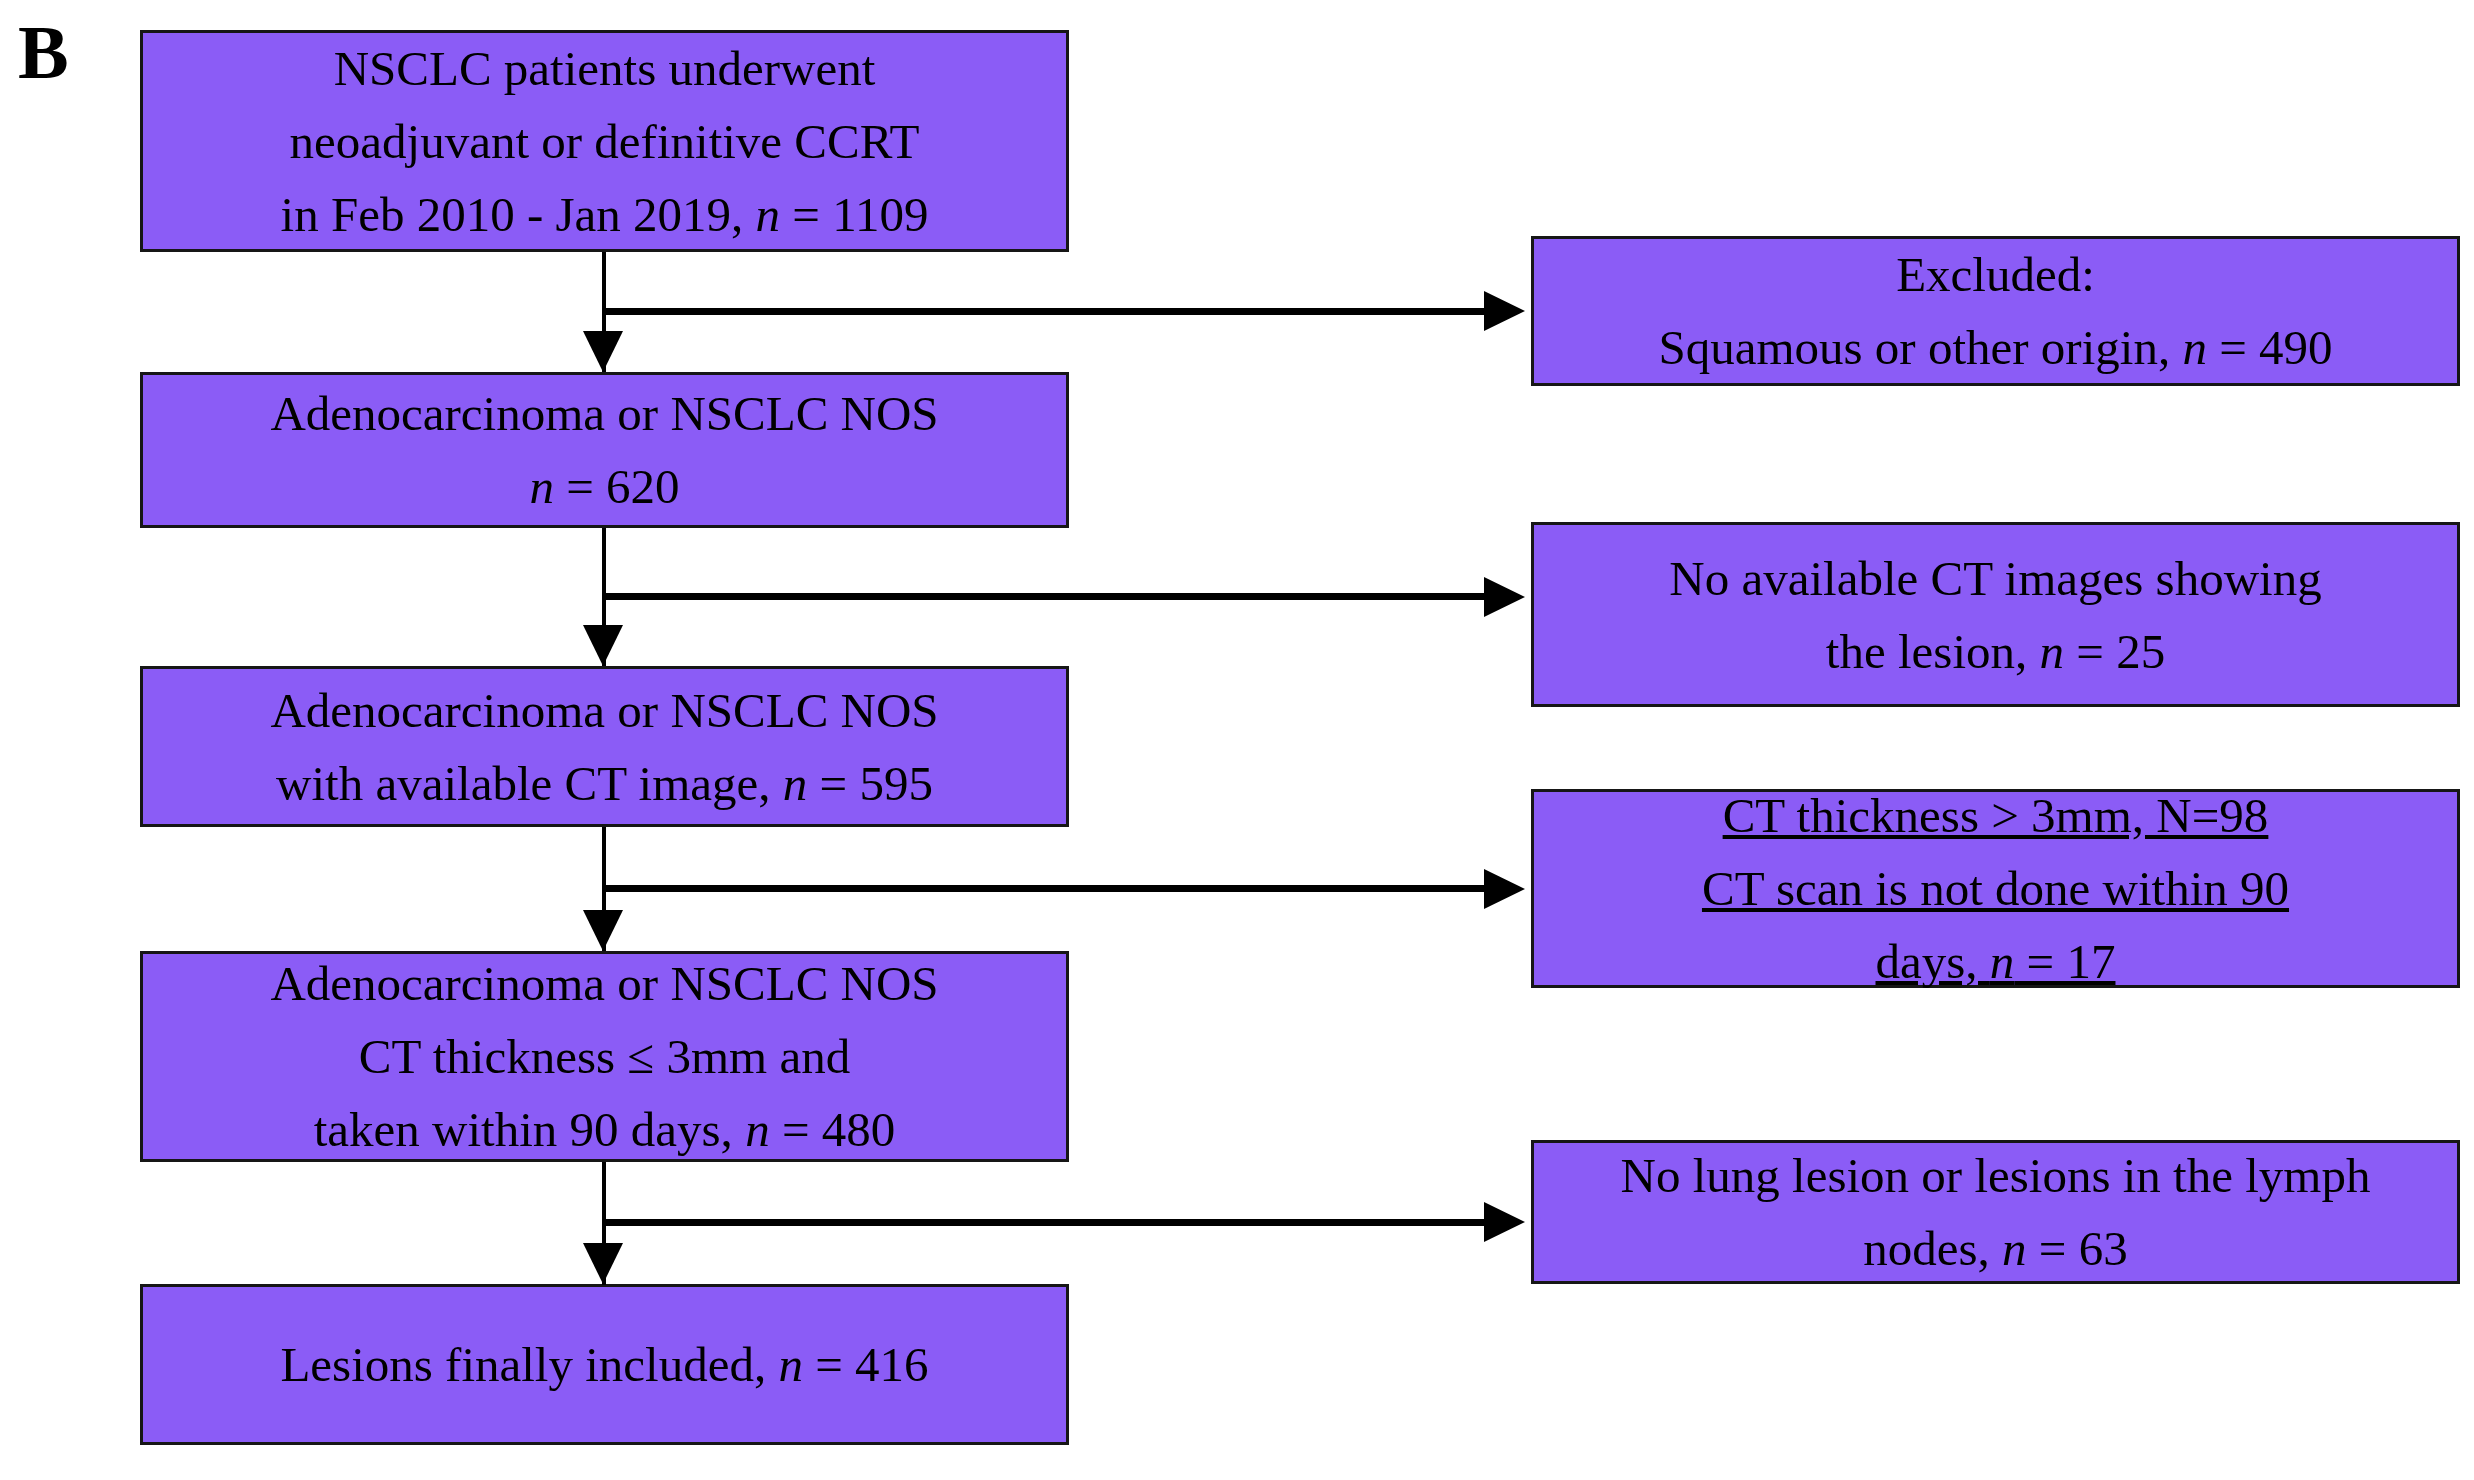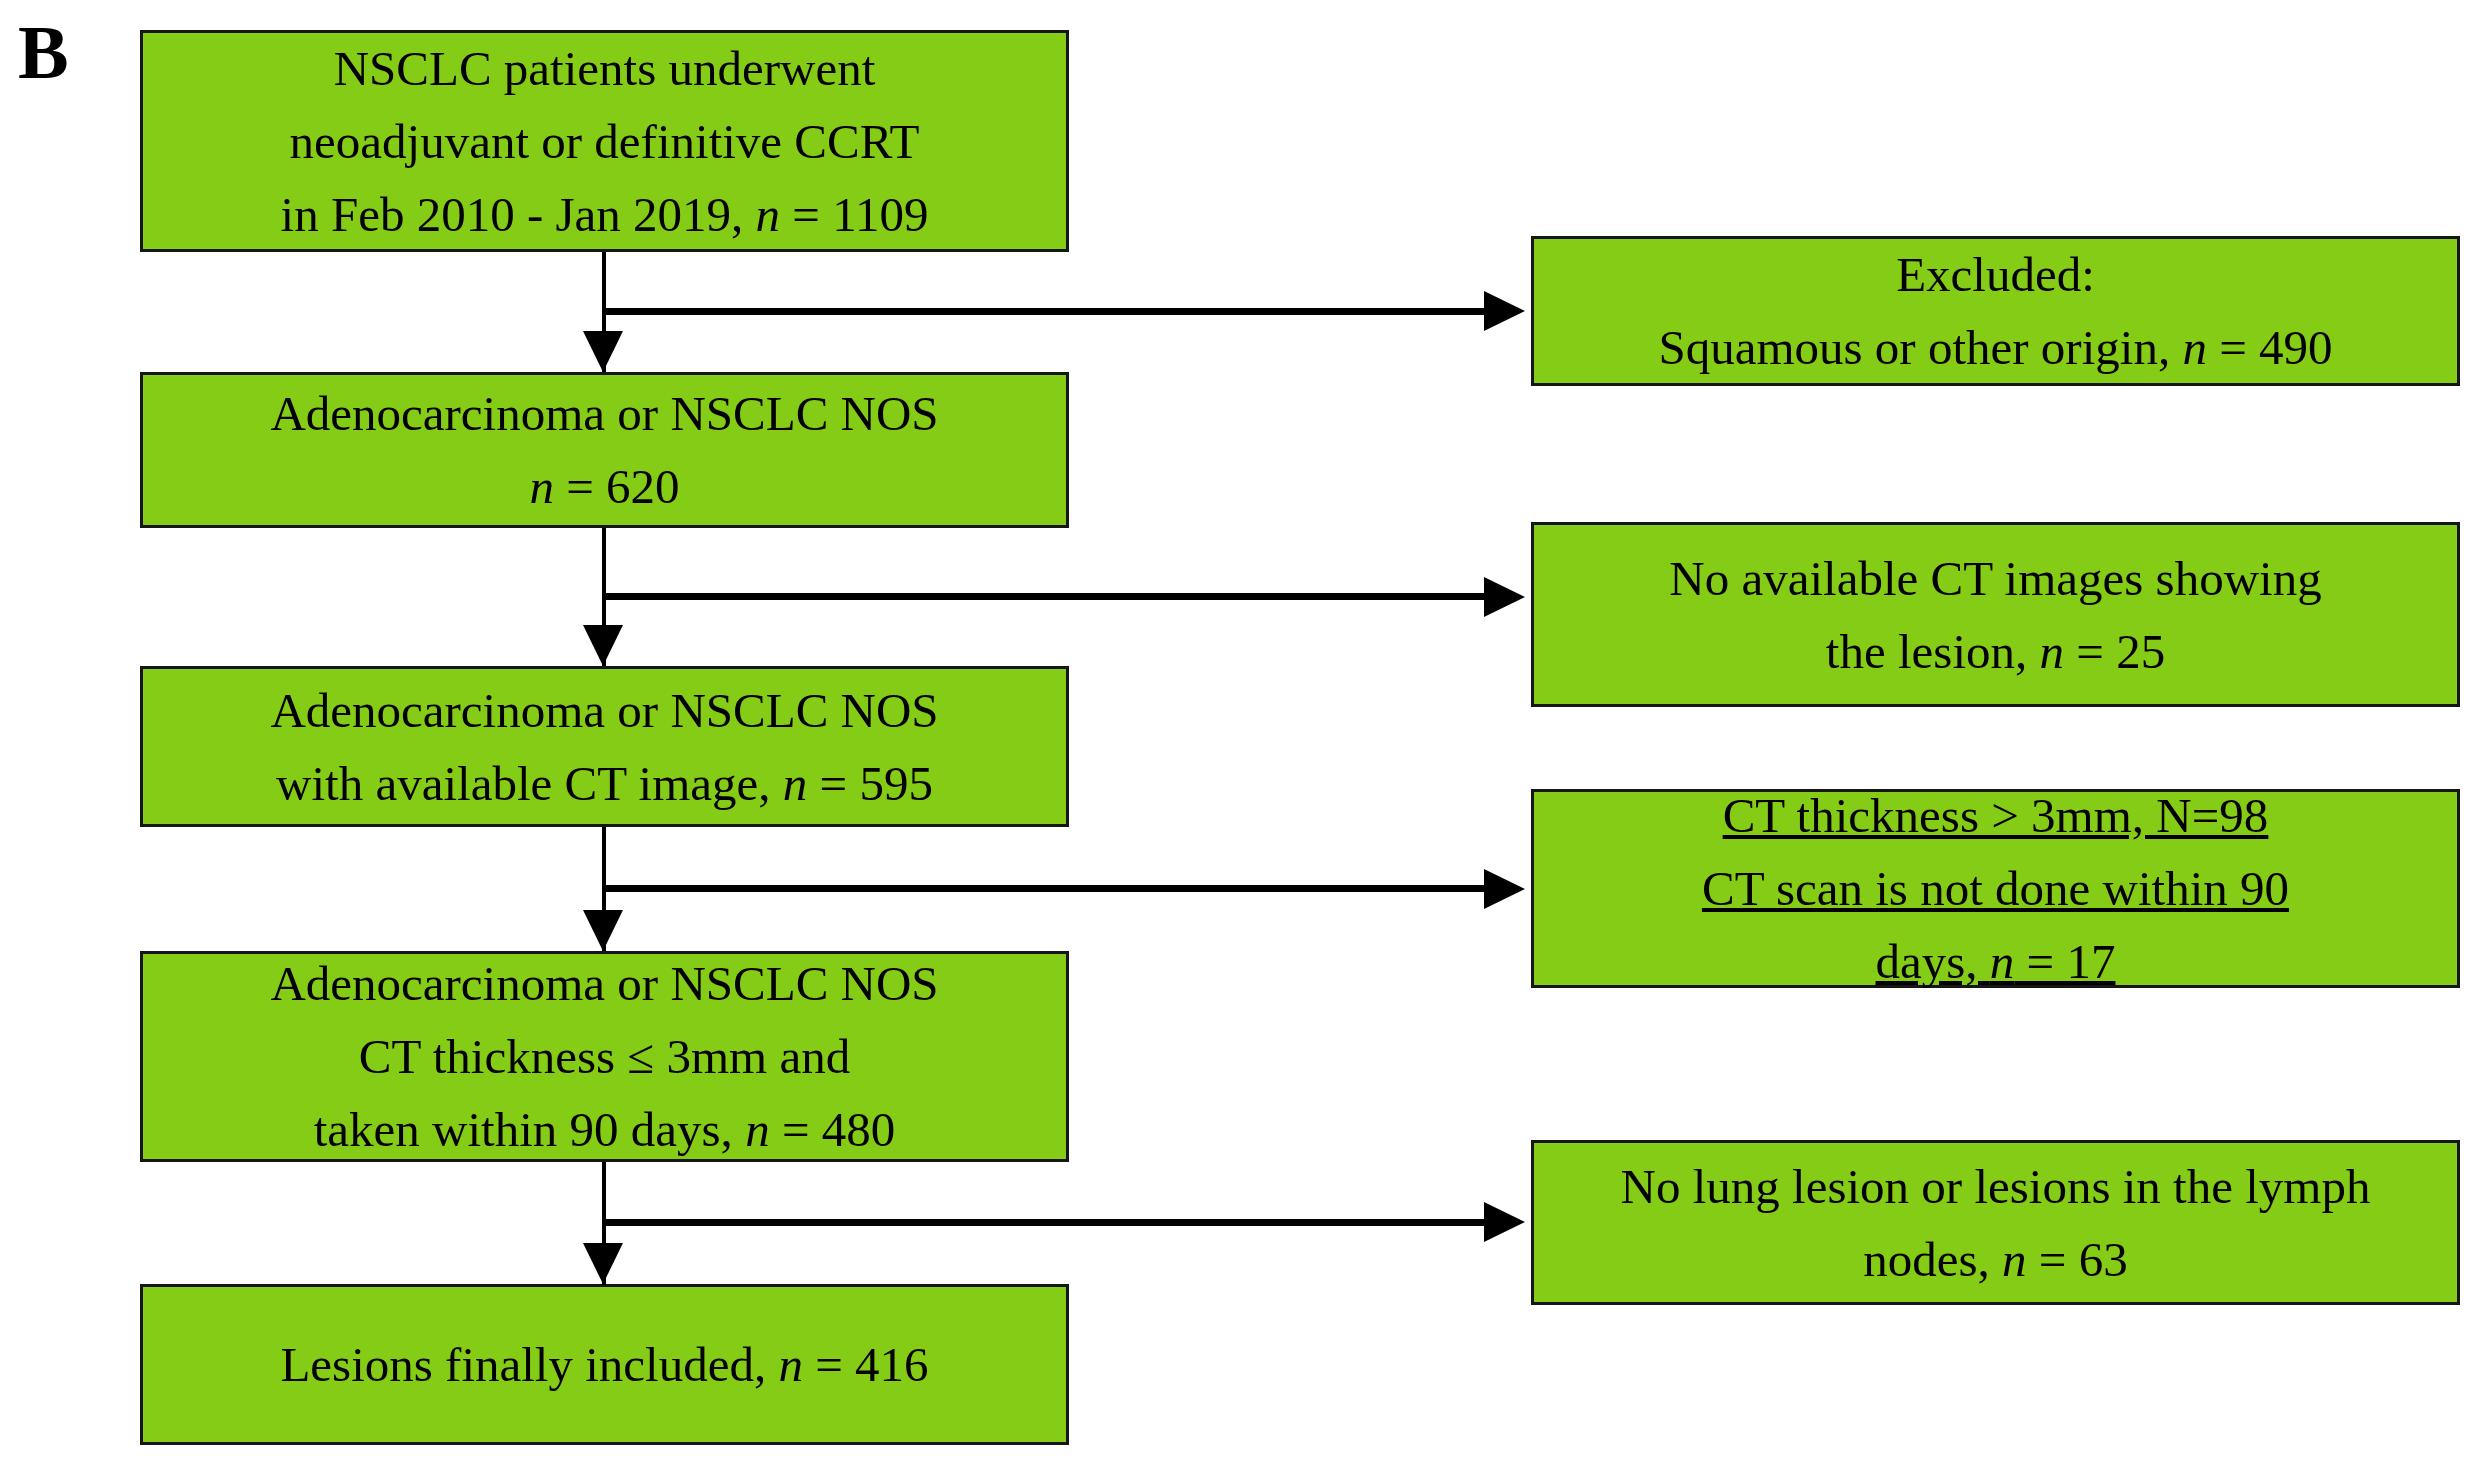--- a/index.html
+++ b/index.html
@@ -22,21 +22,21 @@
     top: 13.7px;
     font-size: 76px;
     font-weight: 700;
     line-height: 1;
     color: #000000;
   }
   .box {
     position: absolute;
     box-sizing: border-box;
     border: 3.8px solid #161616;
-    background: #84cc16;
+    background: #8b5cf6;
     display: flex;
     align-items: center;
     justify-content: center;
     text-align: center;
   }
   .box-text {
     white-space: pre-line;
     font-size: 49px;
     line-height: 73px;
     color: #000000;
@@ -107,21 +107,21 @@
   </div>
   <div class="box excl-col" style="top:522px; height:185px;">
     <div class="box-text">No available CT images showing
 the lesion, <i>n</i> = 25</div>
   </div>
   <div class="box excl-col" style="top:789px; height:199px;text-decoration:underline;">
     <div class="box-text">CT thickness &gt; 3mm, N=98
 CT scan is not done within 90
 days, <i>n</i> = 17</div>
   </div>
-  <div class="box excl-col" style="top:1140px; height:165px;">
+  <div class="box excl-col" style="top:1140px; height:144px;">
     <div class="box-text">No lung lesion or lesions in the lymph
 nodes, <i>n</i> = 63</div>
   </div>
 
   <div class="vline" style="left:602px; top:252px; height:120px;"></div>
   <div class="arrow-down" style="left:583px; top:331px;"></div>
 
   <div class="vline" style="left:602px; top:528px; height:138px;"></div>
   <div class="arrow-down" style="left:583px; top:625px;"></div>
 

